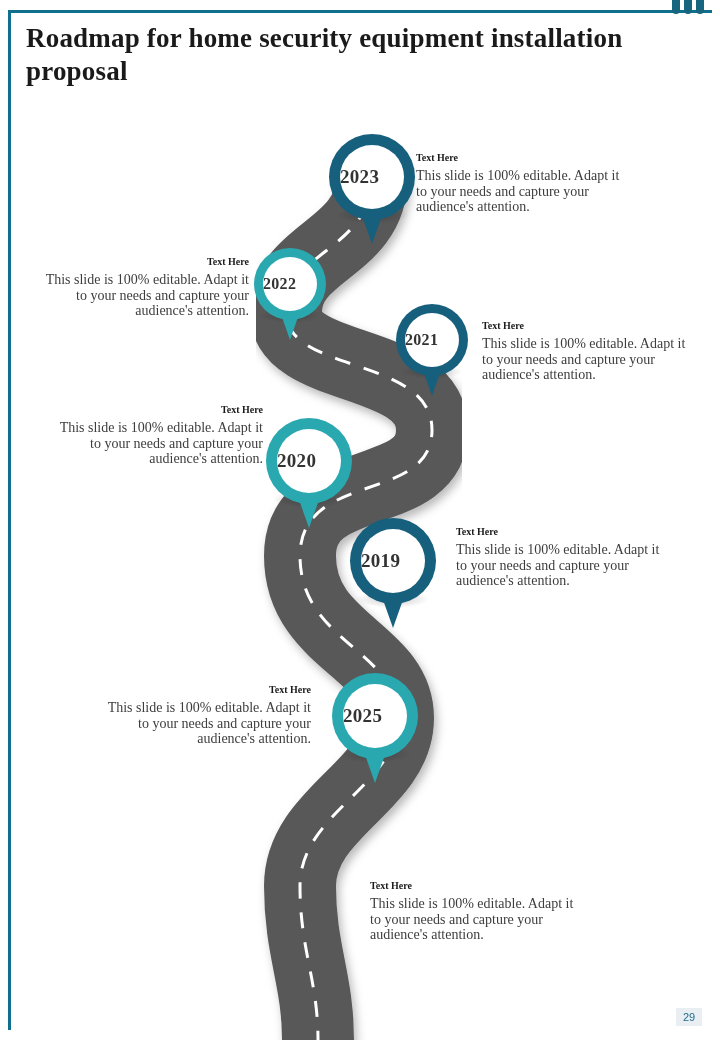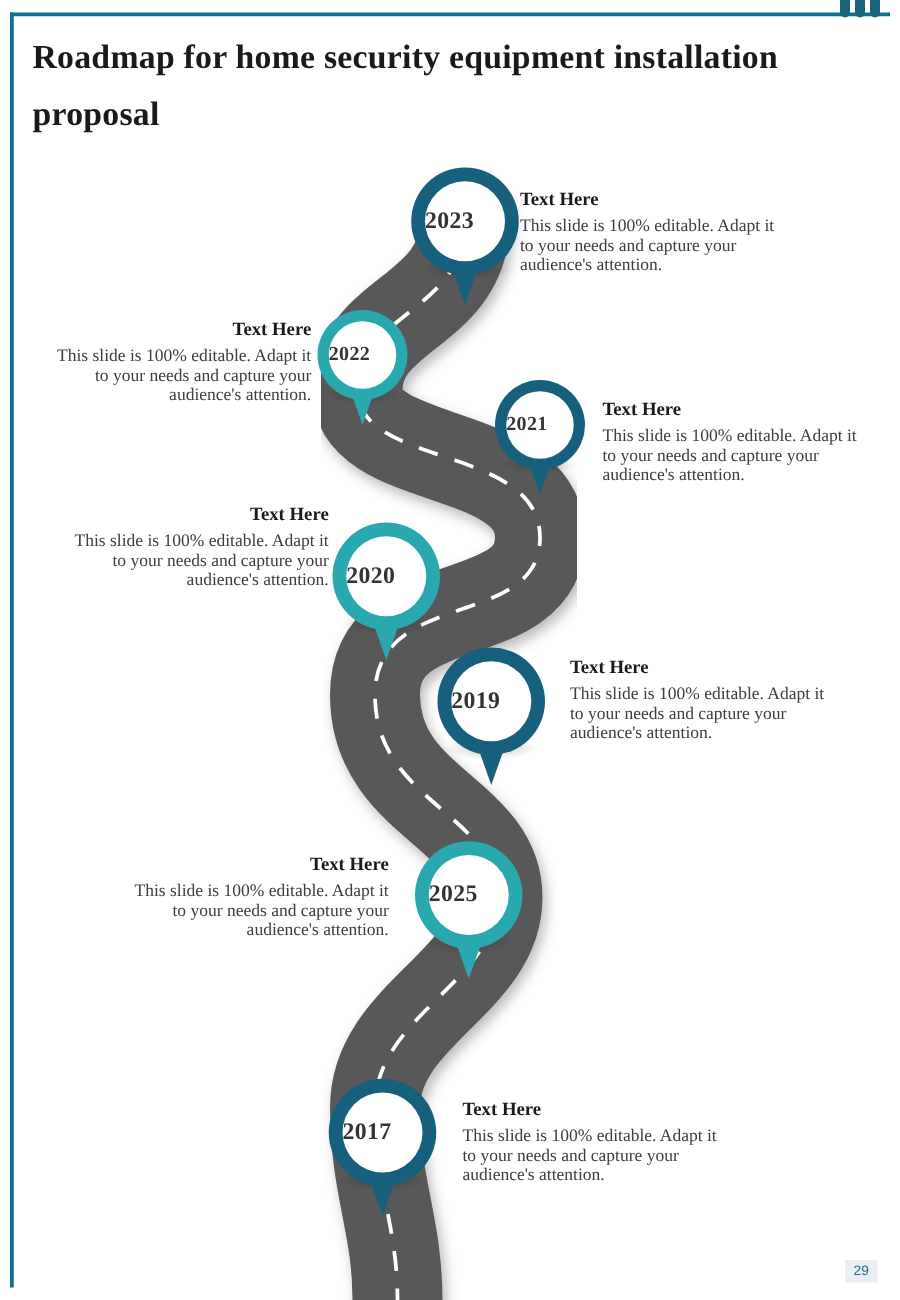--- a/index.html
+++ b/index.html
@@ -52,21 +52,21 @@
 
   
   #title {
     position: absolute;
     left: 26px;
     top: 22px;
     width: 620px;
     font-family: "Liberation Serif", serif;
     font-weight: bold;
     font-size: 27px;
-    line-height: 46px;
+    line-height: 33px;
     color: #1a1a1a;
     letter-spacing: 0.2px;
   }
 
   
   #road {
     position: absolute;
     left: 0; top: 0;
     width: 720px; height: 1040px;
   }
@@ -135,21 +135,21 @@
   .pin.small .shadow { left: 5px; top: 60px; width: 62px; height: 15px; }
 
   
   .tb {
     position: absolute;
     width: 215px;
   }
   .tb .h {
     font-family: "Liberation Serif", serif;
     font-weight: bold;
-    font-size: 15px;
+    font-size: 10px;
     color: #1a1a1a;
     margin-bottom: 5px;
   }
   .tb .b {
     font-family: Liberation Serif, serif;
     font-size: 14px;
     line-height: 15.5px;
     color: #3d3d3d;
   }
   .tb.right { text-align: left; }
@@ -255,28 +255,20 @@
 
   <div class="pin" style="left:332px; top:673px;">
     <div class="shadow"></div>
     <div class="tail" style="border-top-color:#2aa8b0;"></div>
     <div class="balloon" style="background:#2aa8b0;"></div>
     <div class="inner">
       <span class="yr">2025</span>
     </div>
   </div>
 
-  <div class="pin" style="left:263px; top:863px;">
-    <div class="shadow"></div>
-    <div class="tail" style="border-top-color:#17607d;"></div>
-    <div class="balloon" style="background:#17607d;"></div>
-    <div class="inner">
-      <span class="yr">2017</span>
-    </div>
-  </div>
 
   <div class="tb right" style="left:416px; top:152px;">
     <div class="h">Text Here</div>
     <div class="b">This slide is 100% editable. Adapt it to your needs and capture your audience's attention.</div>
   </div>
 
   <div class="tb left" style="left:34px; top:256px;">
     <div class="h">Text Here</div>
     <div class="b">This slide is 100% editable. Adapt it to your needs and capture your audience's attention.</div>
   </div>

